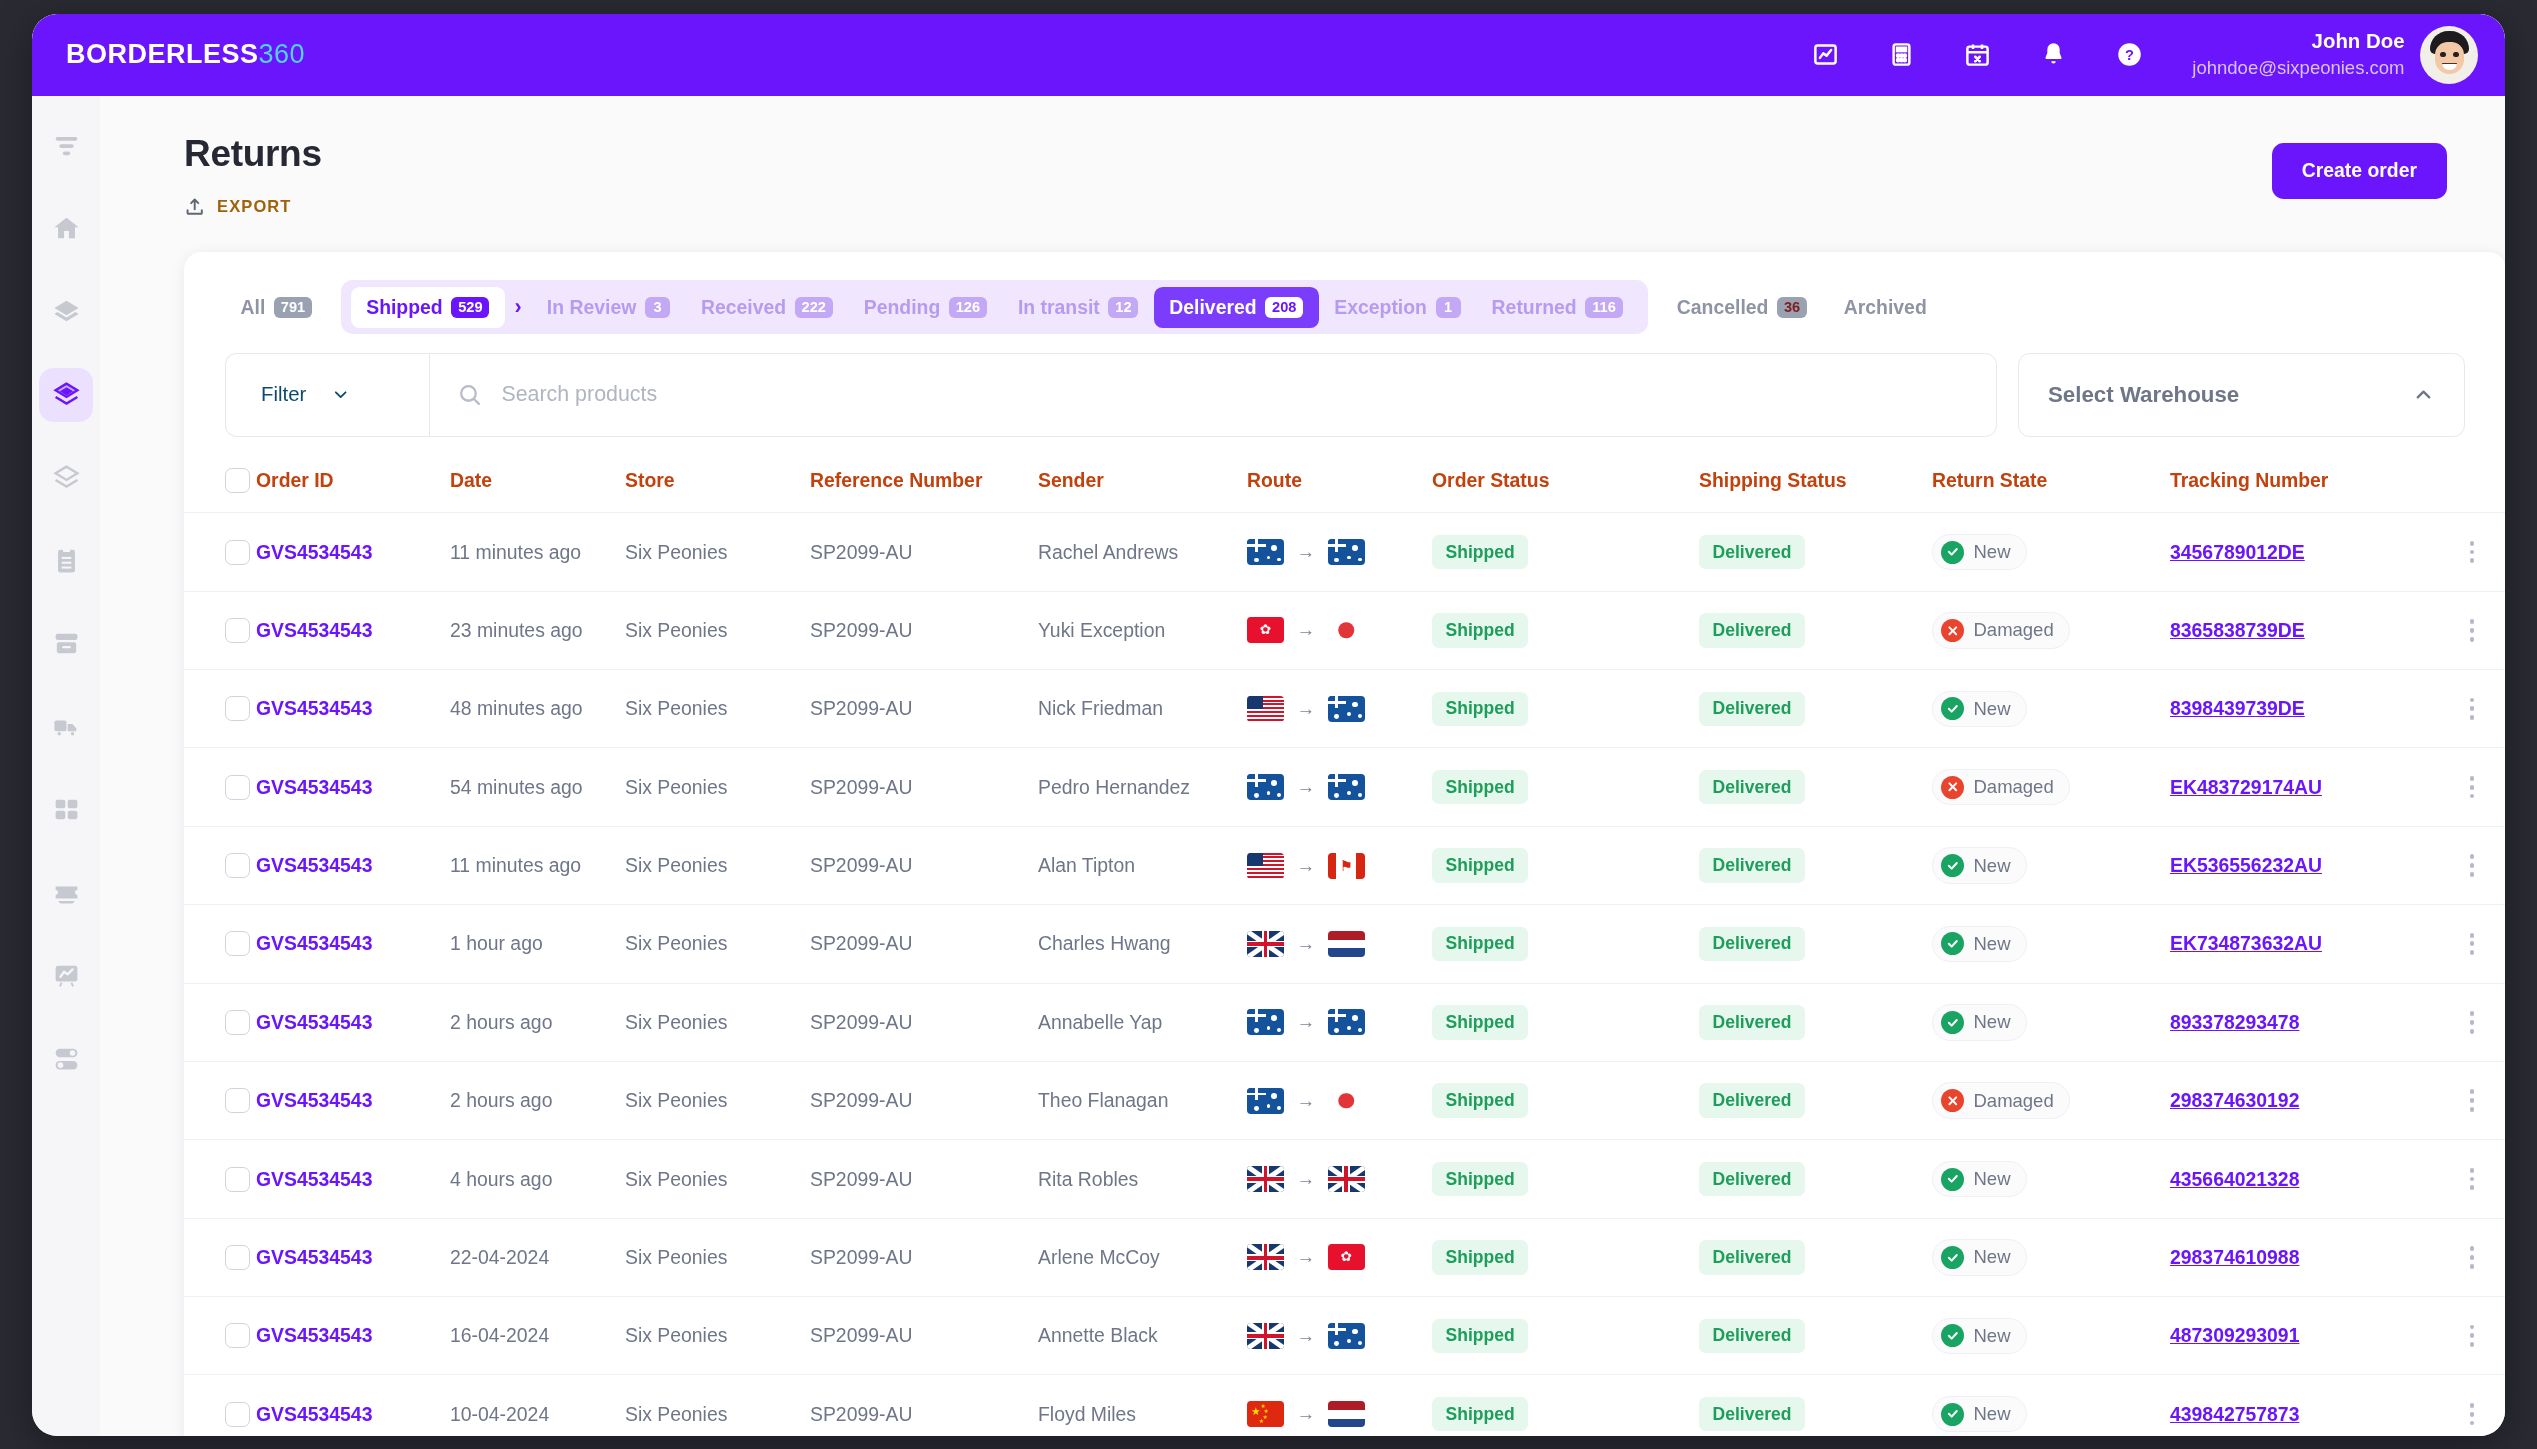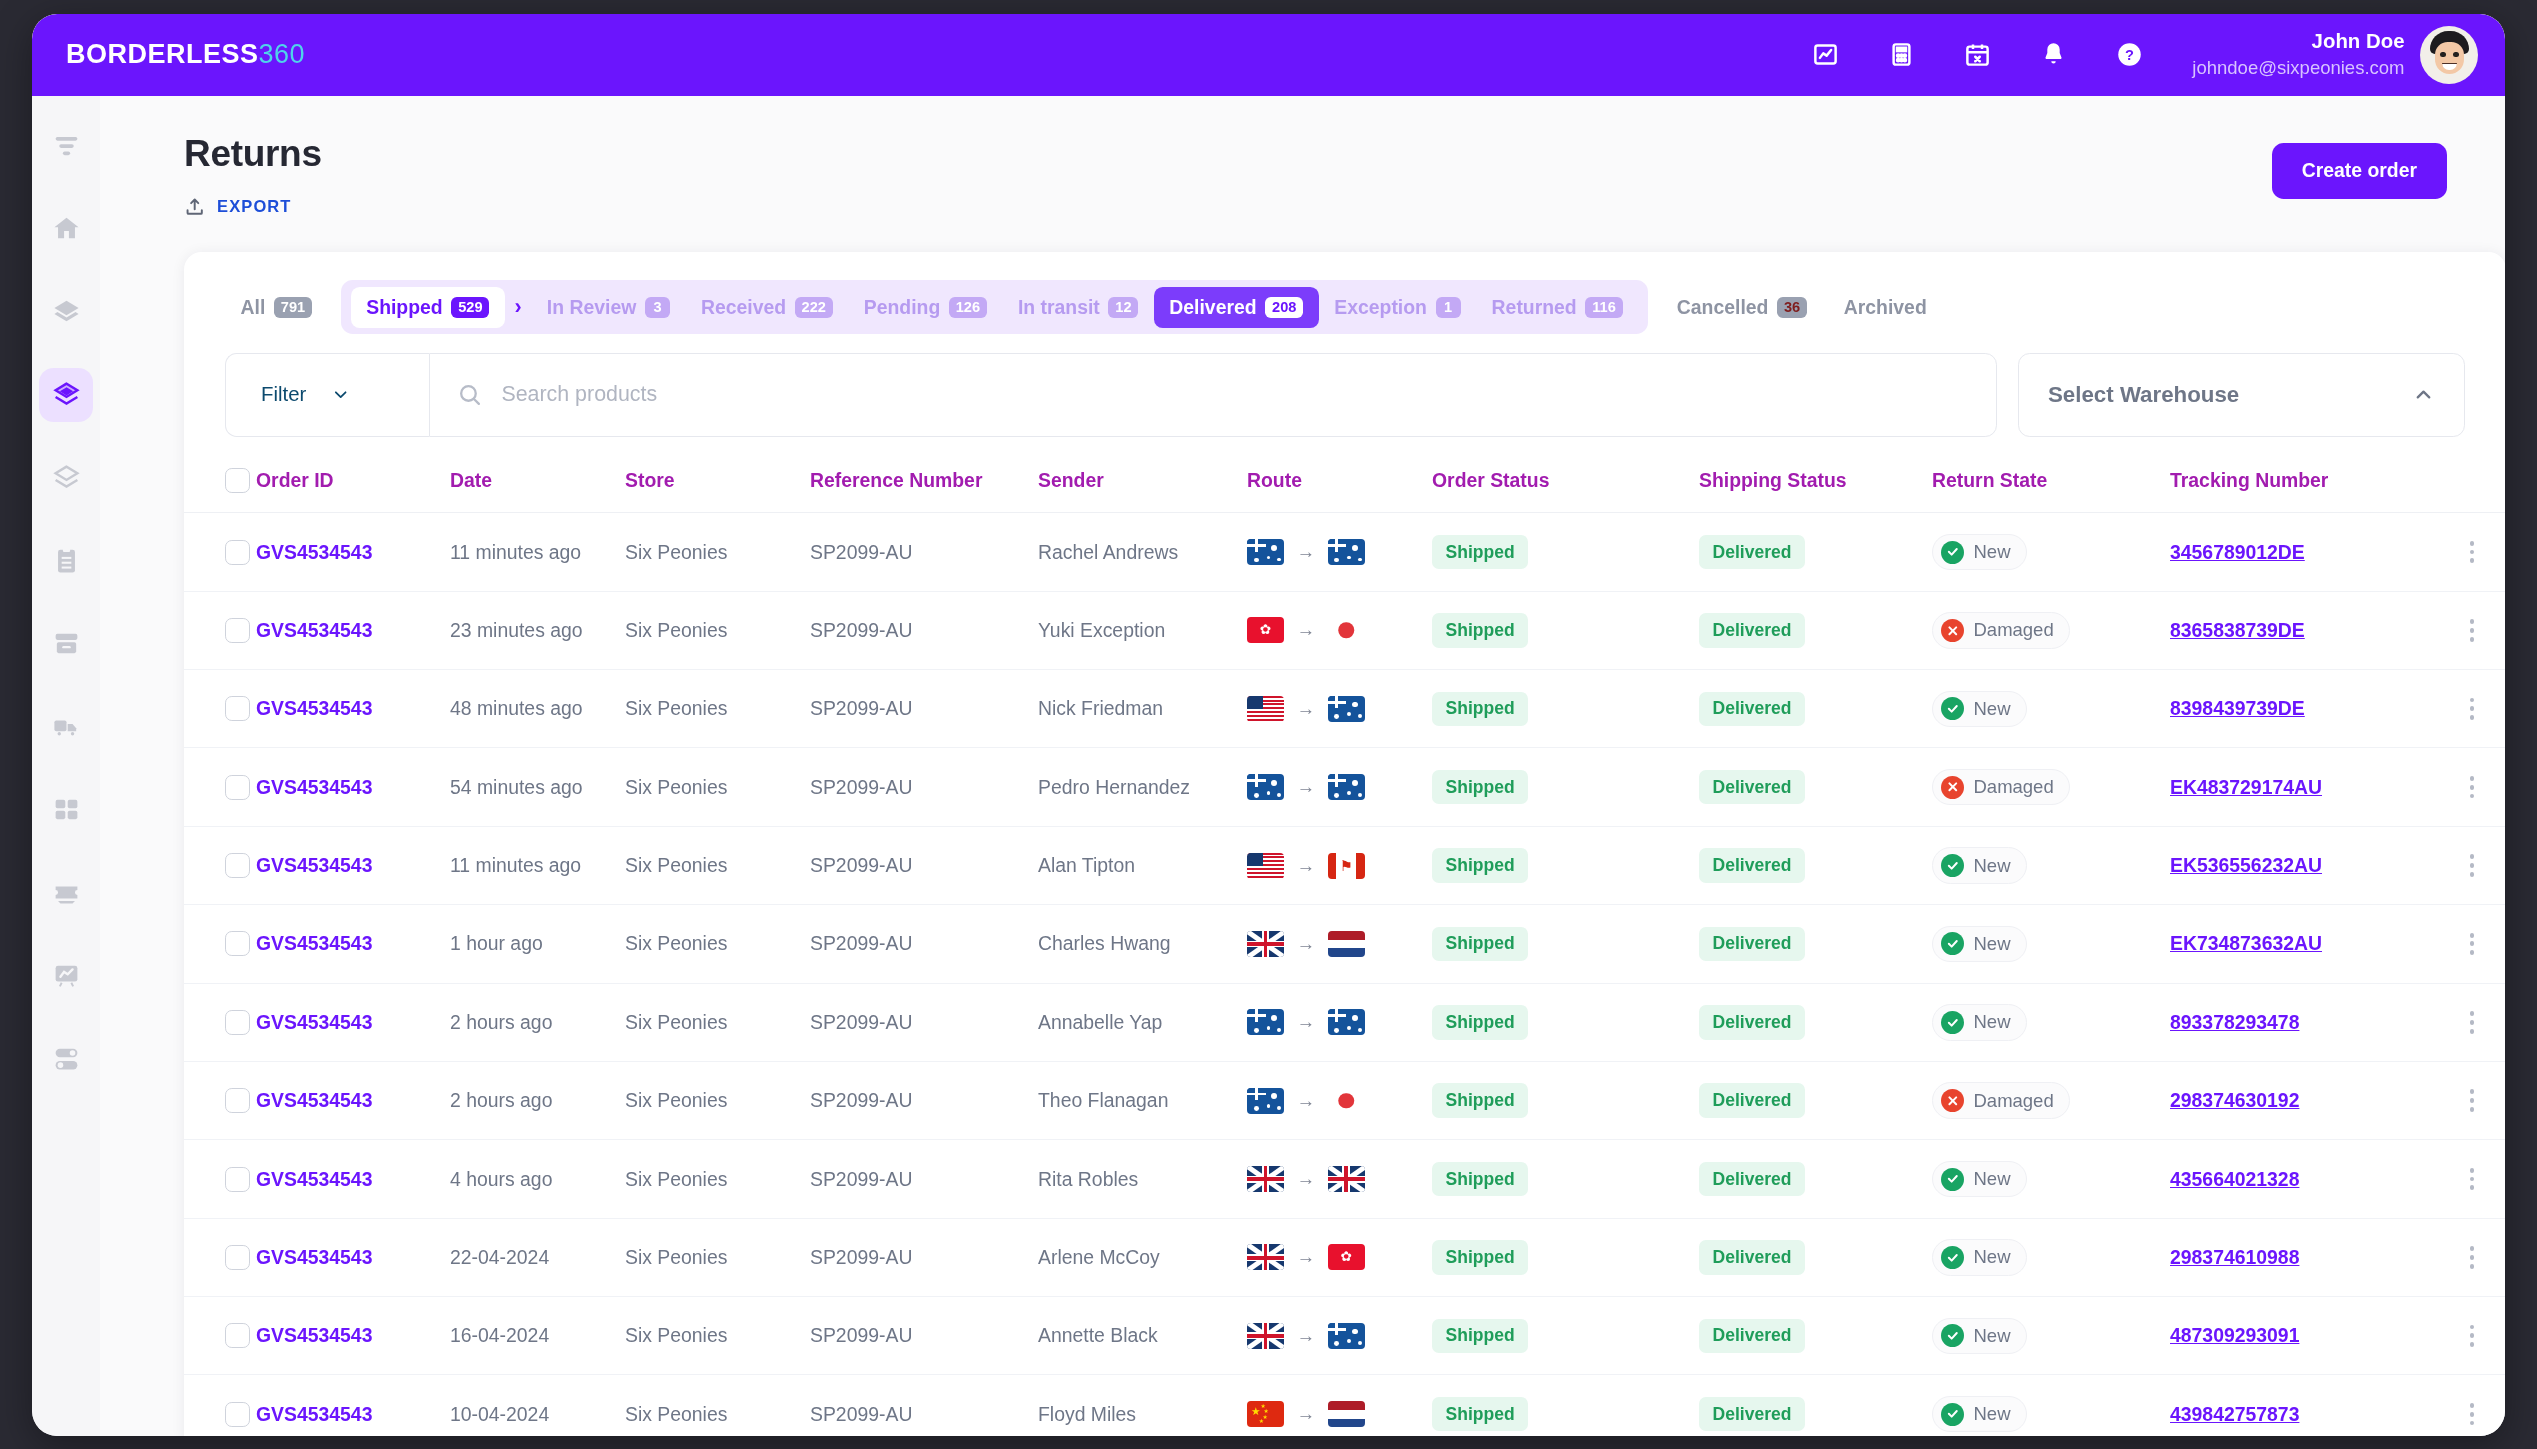--- a/index.html
+++ b/index.html
@@ -88,21 +88,21 @@
     overflow: hidden;
   }
   .page-head { padding: 37px 58px 0 84px; position: relative; }
   .page-title { font-size: 37px; font-weight: 800; color: #262833; letter-spacing:-0.3px;}
   .export-row {
     display: flex; align-items: center; gap: 11.7px;
     margin-top: 21.4px;
   }
   .export-row svg { width: 21.4px; height: 21.4px; color:#5f6676; display:block;}
   .export-label {
-    font-size: 16.5px; font-weight: 700; color: #1d4ed8; letter-spacing: 1.1px;
+    font-size: 16.5px; font-weight: 700; color: #a16207; letter-spacing: 1.1px;
   }
   .create-btn {
     position: absolute; right: 58px; top: 47px;
     background: #6b15fd; color: #fff;
     border: none; border-radius: 11.7px;
     padding: 16.5px 30px;
     font-size: 19.4px; font-weight: 700;
     font-family: "Liberation Sans", sans-serif;
     cursor: pointer;
   }
@@ -187,21 +187,21 @@
     padding: 0 29px;
     font-size: 22.3px; font-weight: 700; color: #6e7687;
     cursor: pointer;
   }
   .warehouse-box svg { width: 23px; height: 23px; color: #6e7687; display:block; }
 
   
   table { width: 100%; border-collapse: collapse; margin-top: 13.6px; }
   thead th {
     text-align: left; font-size: 19.4px; font-weight: 700;
-    color: #a21caf; padding: 17.5px 0 19.4px 0;
+    color: #c2410c; padding: 17.5px 0 19.4px 0;
     border-bottom: 1px solid #eef0f4;
   }
   tbody td {
     font-size: 19.4px; color: #6e7687;
     padding: 20.4px 0; border-bottom: 1px solid #f0f2f6;
     vertical-align: middle;
   }
   .c-chk   { width: 72px; padding-left: 41px !important; }
   .c-order { width: 194px; }
   .c-date  { width: 175px; }

